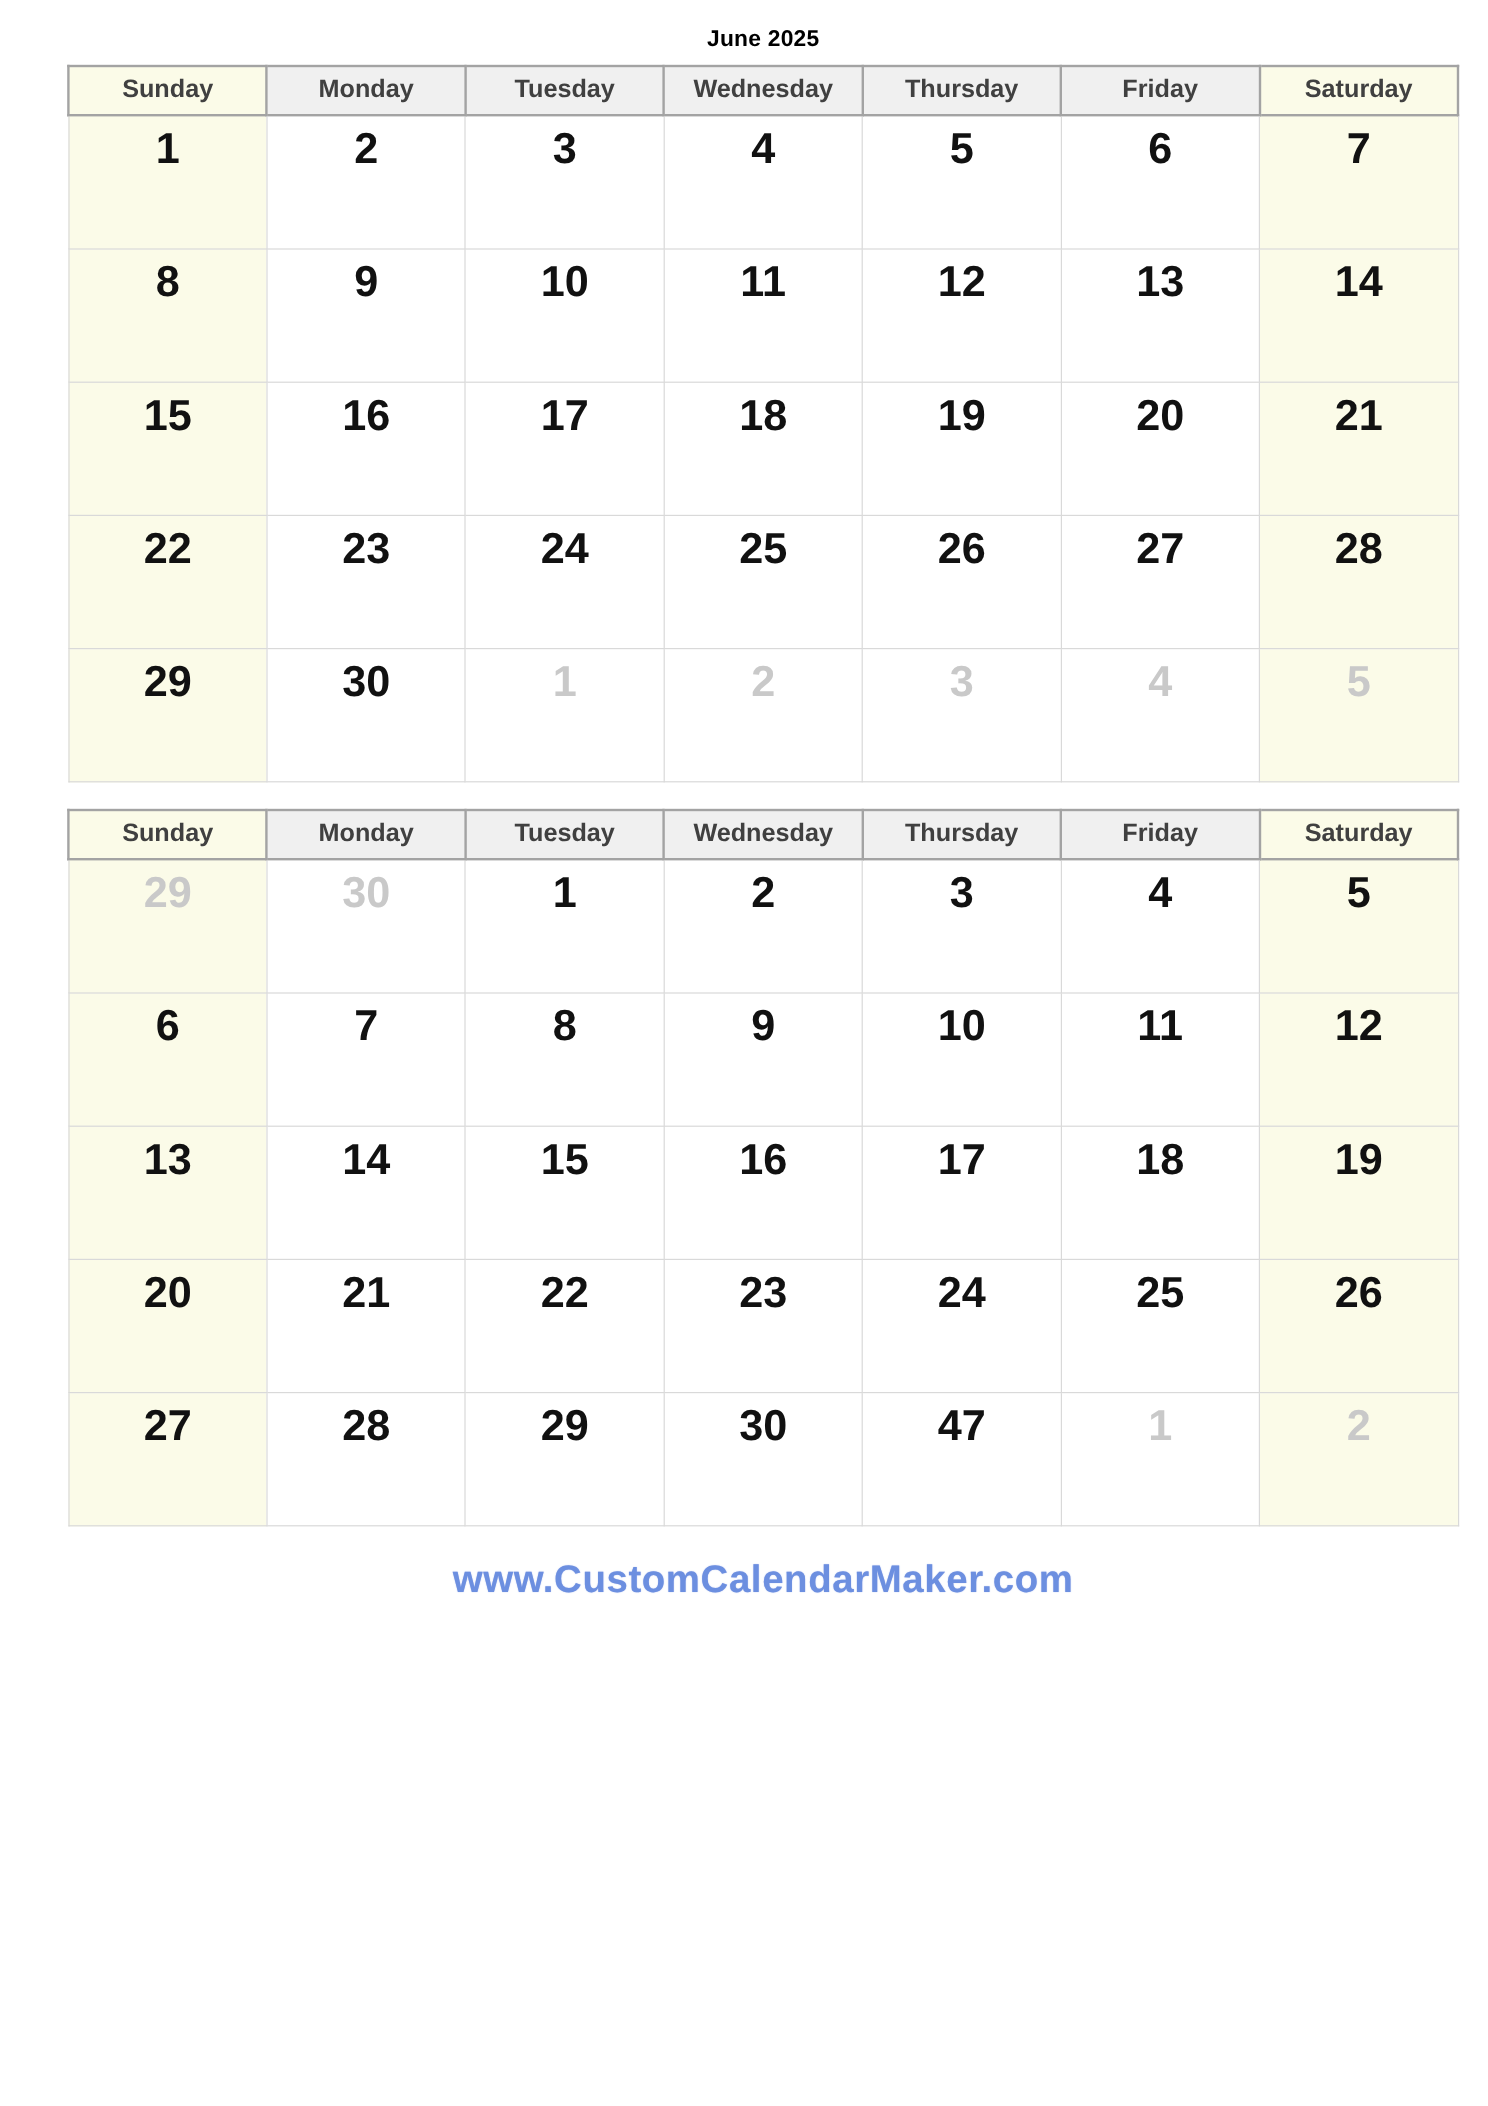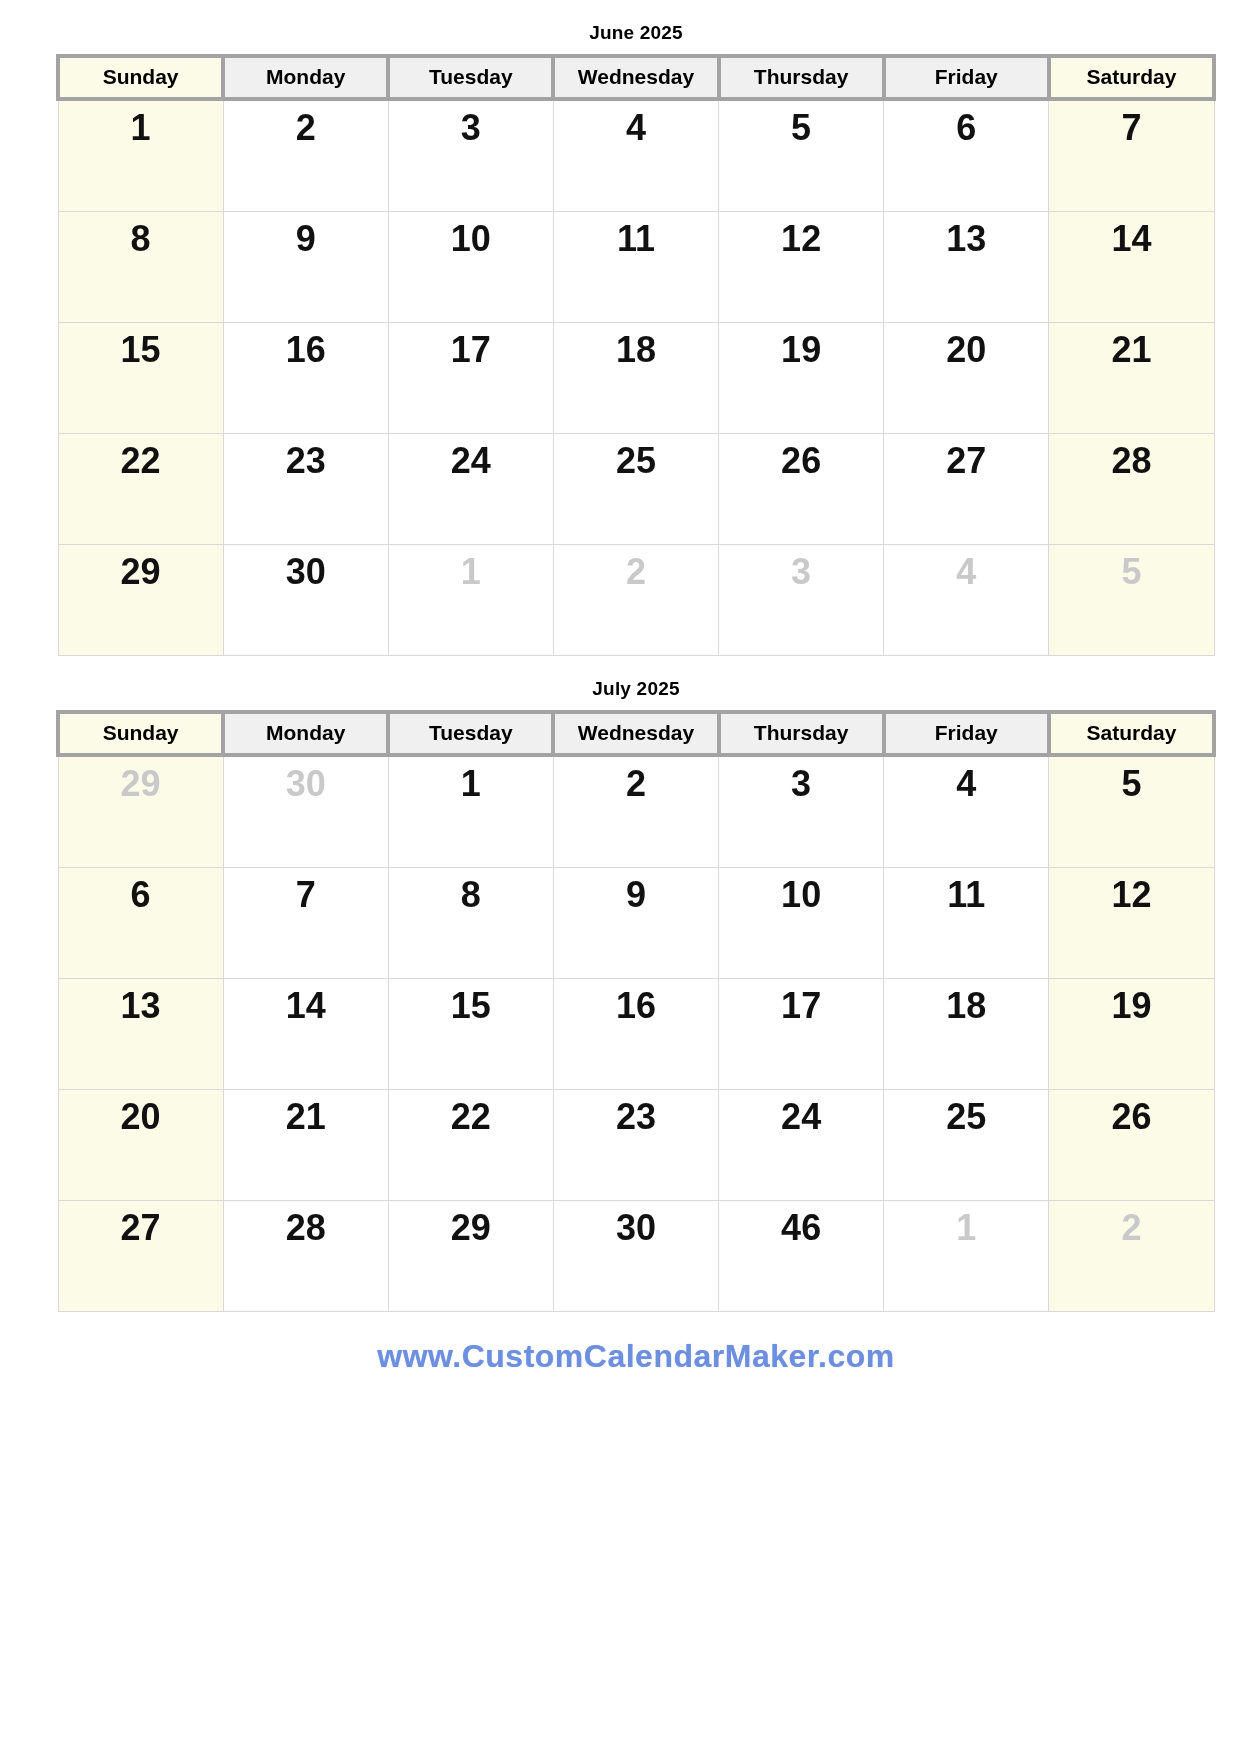--- a/index.html
+++ b/index.html
@@ -34,26 +34,26 @@
     margin: 0 0 10px 0;
     color: #000;
   }
   table.cal {
     width: 100%;
     border-collapse: collapse;
     table-layout: fixed;
   }
   table.cal th {
     background: #f0f0f0;
-    border: 4px solid #a3a3a3;
+    border: 2px solid #a3a3a3;
     font-size: 21px;
     font-weight: bold;
     padding: 7px 0 8px 0;
     text-align: center;
-    color: #000000;
+    color: #404040;
   }
   table.cal th.weekend {
     background: #fbfbe8;
   }
   table.cal td {
     border: 1px solid #d9d9d9;
     height: 104px;
     vertical-align: top;
     text-align: center;
     padding: 6px 0 0 0;
@@ -150,21 +150,20 @@
           <td class="other">4</td>
           <td class="weekend other">5</td>
         </tr>
       </tbody>
     </table>
   </div>
 
   <div class="spacer"></div>
 
   <div class="month-block">
-    <div class="month-title">July 2025</div>
     <table class="cal">
       <thead>
         <tr>
           <th class="weekend">Sunday</th>
           <th>Monday</th>
           <th>Tuesday</th>
           <th>Wednesday</th>
           <th>Thursday</th>
           <th>Friday</th>
           <th class="weekend">Saturday</th>
@@ -205,21 +204,21 @@
           <td>23</td>
           <td>24</td>
           <td>25</td>
           <td class="weekend">26</td>
         </tr>
         <tr>
           <td class="weekend">27</td>
           <td>28</td>
           <td>29</td>
           <td>30</td>
-          <td>46</td>
+          <td>47</td>
           <td class="other">1</td>
           <td class="weekend other">2</td>
         </tr>
       </tbody>
     </table>
   </div>
 
   <div class="footer">
     <span class="footer-link">www.CustomCalendarMaker.com</span>
   </div>

